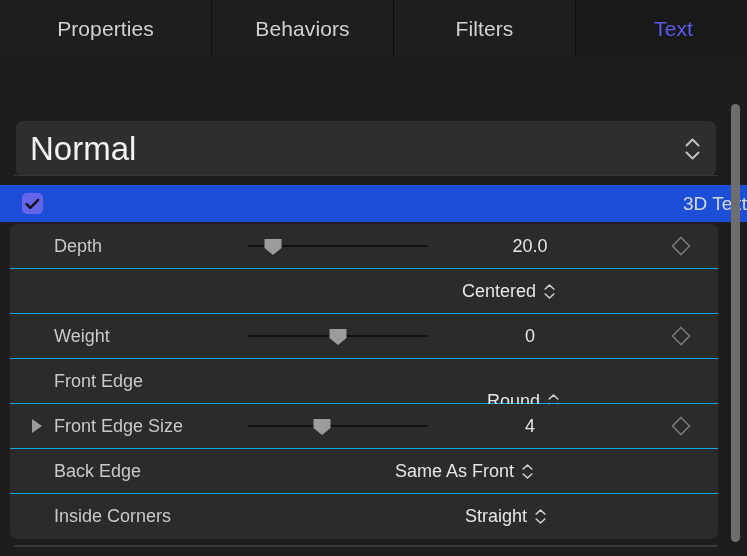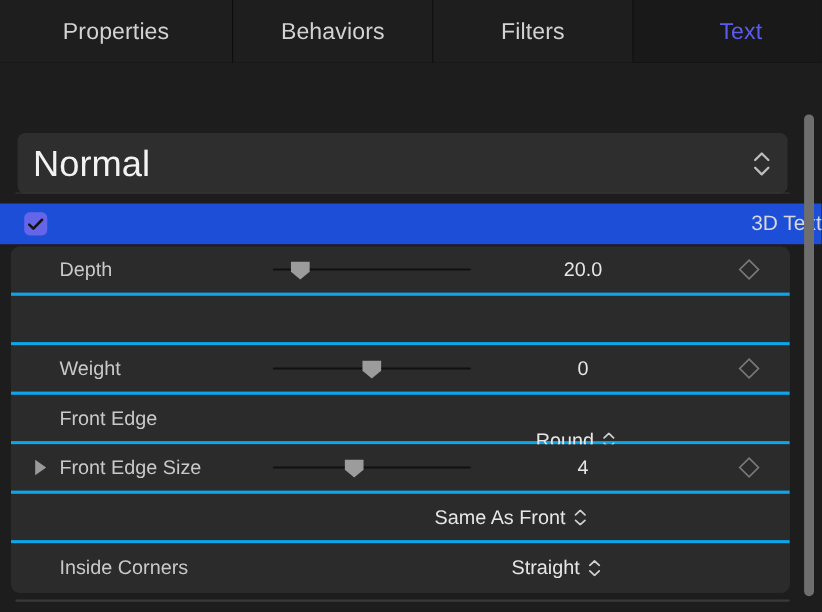--- a/index.html
+++ b/index.html
@@ -111,21 +111,21 @@
     width: 708px;
     border-radius: 8px;
     overflow: hidden;
     background: #2b2b2b;
   }
   .row {
     position: relative;
     height: 45px;
     display: flex; align-items: center;
     background: #2b2b2b;
-    border-bottom: 3px solid #0ea5e9;
+    border-bottom: 1px solid #0ea5e9;
   }
   .row:last-child { border-bottom: none; text-decoration: underline; }
 
   .disclosure {
     position: absolute; left: 22px; top: 50%;
     transform: translateY(-50%);
     width: 0; height: 0;
     border-left: 10px solid #9a9a9a;
     border-top: 7px solid transparent;
     border-bottom: 7px solid transparent;
@@ -262,20 +262,31 @@
       </span>
       <span class="val-num" style="left:445px;">20.0</span>
       <span class="keyframe" style="left:660px;">
         <svg width="22" height="22" viewBox="0 0 22 22">
           <path d="M11 2.5 L19.5 11 L11 19.5 L2.5 11 Z" fill="none" stroke="#787878" stroke-width="1.6"></path>
         </svg>
       </span>
     </div>
 
     <div class="row">
+      <span class="val-popup" style="left:452px;">
+        <span>Centered</span>
+        <span class="mini-stepper">
+          <svg width="11" height="6" viewBox="0 0 11 6">
+            <path d="M1.2 5 L5.5 1 L9.8 5" fill="none" stroke="#cfcfcf" stroke-width="1.6" stroke-linecap="round" stroke-linejoin="round"></path>
+          </svg>
+          <svg width="11" height="6" viewBox="0 0 11 6">
+            <path d="M1.2 1 L5.5 5 L9.8 1" fill="none" stroke="#cfcfcf" stroke-width="1.6" stroke-linecap="round" stroke-linejoin="round"></path>
+          </svg>
+        </span>
+      </span>
     </div>
 
     <div class="row">
       <span class="row-label">Weight</span>
       <span class="slider" style="left:238px; width:180px;">
         <span class="track"></span>
         <span class="knob" style="left:50%;">
           <svg width="19" height="18" viewBox="0 0 19 18">
             <path d="M1 1 H18 V10 L9.5 17 L1 10 Z" fill="#9c9c9c"></path>
           </svg>
@@ -317,20 +328,21 @@
       </span>
       <span class="val-num" style="left:445px;">4</span>
       <span class="keyframe" style="left:660px;">
         <svg width="22" height="22" viewBox="0 0 22 22">
           <path d="M11 2.5 L19.5 11 L11 19.5 L2.5 11 Z" fill="none" stroke="#787878" stroke-width="1.6"></path>
         </svg>
       </span>
     </div>
 
     <div class="row">
+      <span class="row-label">Back Edge</span>
       <span class="val-popup" style="left:385px;">
         <span>Same As Front</span>
         <span class="mini-stepper">
           <svg width="11" height="6" viewBox="0 0 11 6">
             <path d="M1.2 5 L5.5 1 L9.8 5" fill="none" stroke="#cfcfcf" stroke-width="1.6" stroke-linecap="round" stroke-linejoin="round"></path>
           </svg>
           <svg width="11" height="6" viewBox="0 0 11 6">
             <path d="M1.2 1 L5.5 5 L9.8 1" fill="none" stroke="#cfcfcf" stroke-width="1.6" stroke-linecap="round" stroke-linejoin="round"></path>
           </svg>
         </span>

